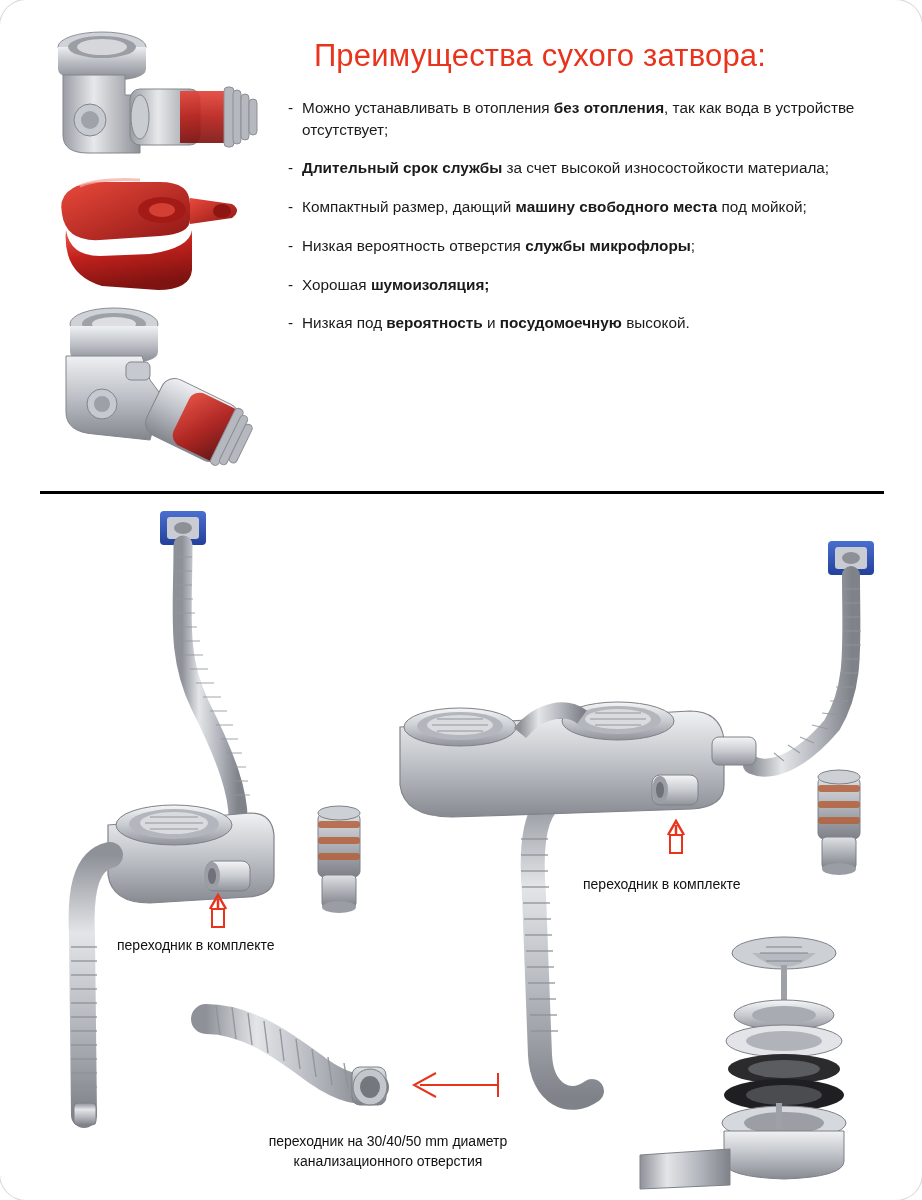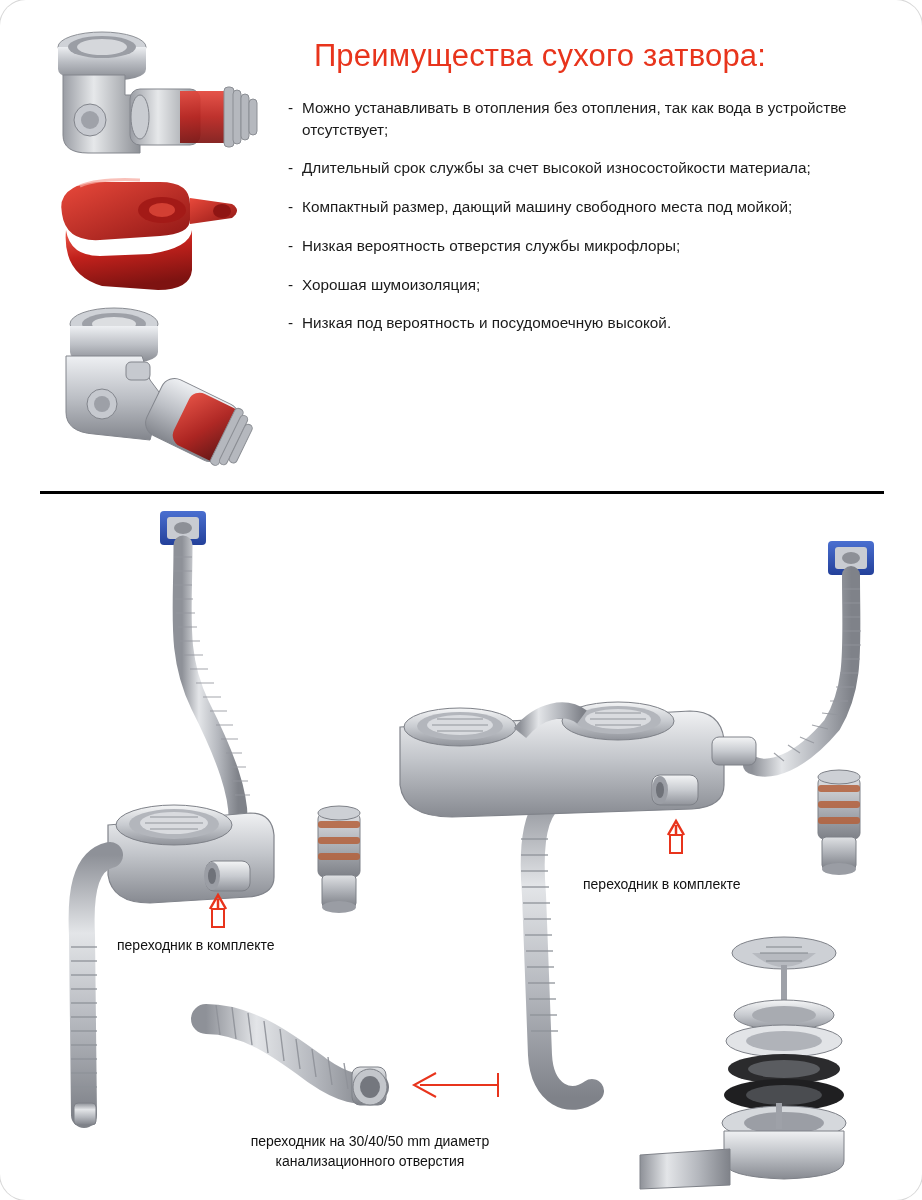--- a/index.html
+++ b/index.html
@@ -49,21 +49,21 @@
     color: #1a1a1a;
   }
   .bullet .dash {
     width: 14px;
     flex: 0 0 14px;
     color: #1a1a1a;
   }
   .bullet .txt {
     flex: 1 1 auto;
   }
-  .bullet b { font-weight: normal; }
+  .bullet b { font-weight: bold; }
 
   
   .divider {
     position: absolute;
     left: 40px;
     top: 491px;
     width: 844px;
     height: 3px;
     background: #000000;
   }
@@ -89,21 +89,21 @@
   .caption {
     position: absolute;
     font-size: 14px;
     color: #111;
     font-family: "Liberation Sans", sans-serif;
     white-space: nowrap;
   }
   .cap-left   { left: 117px; top: 937px; }
   .cap-right  { left: 583px; top: 876px; }
   .cap-bottom {
-    left: 205px; top: 1131px;
+    left: 223px; top: 1131px;
     white-space: normal; width: 330px; text-align: center; line-height: 1.45;
   }
 </style>
 </head>
 <body>
 
 <div class="page">
 
   <div class="title">Преимущества сухого затвора:</div>
 

